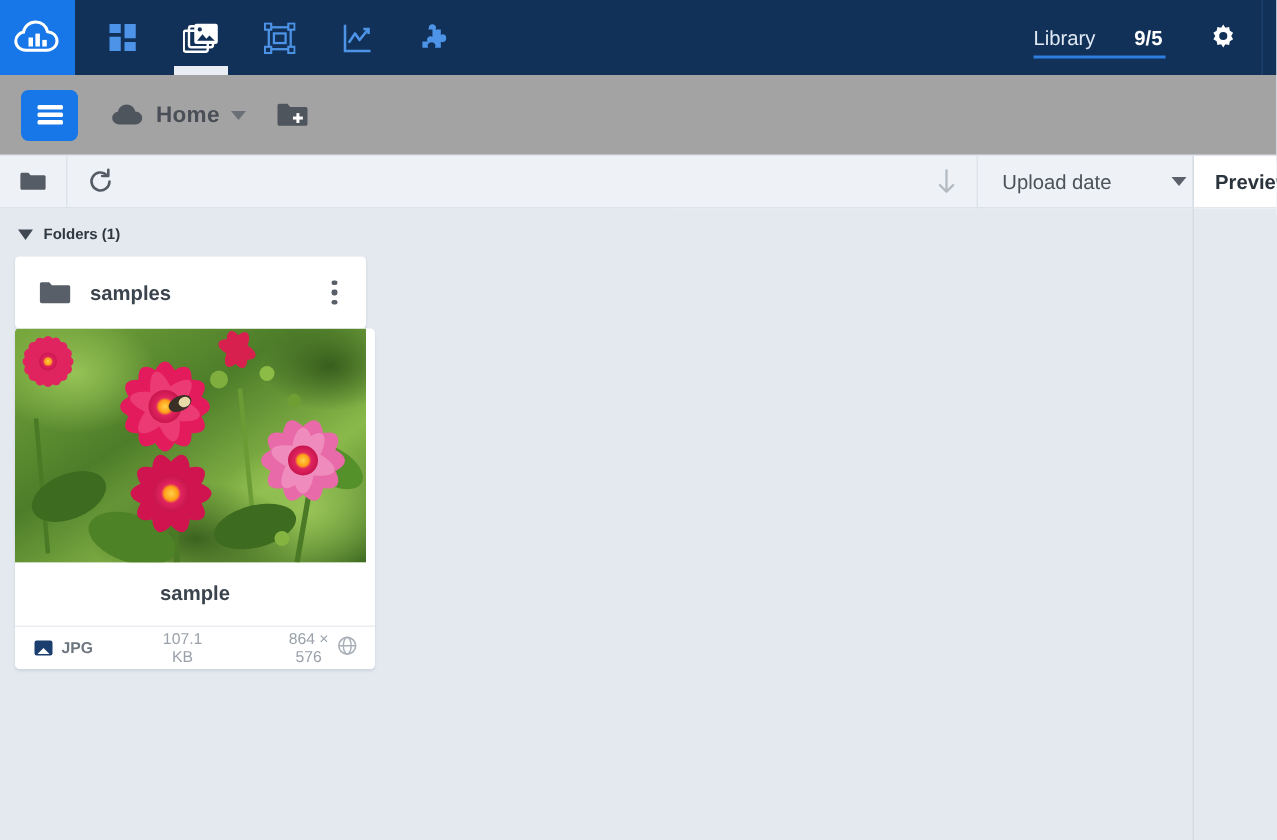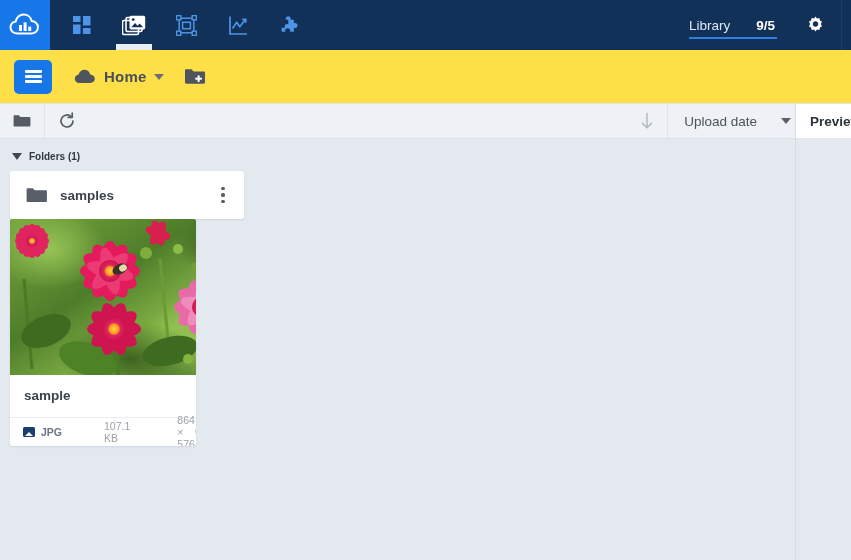--- a/index.html
+++ b/index.html
@@ -50,21 +50,21 @@
     width: 52px; height: 50px; display: flex; align-items: center;
     justify-content: center; cursor: pointer;
   }
   .edge-sliver {
     width: 6px; height: 50px; background: #123158;
     border-left: 1px solid #1b3f6d;
   }
 
   
   .toolbar2 {
-    height: 54px; background: #fde047;
+    height: 54px; background: #a3a3a3;
     display: flex; align-items: center;
     padding: 0 0 0 14px; position: relative;
     border-bottom: 1px solid #e0e4ea;
   }
   .burger {
     width: 38px; height: 34px; background: #1877e8; border-radius: 5px;
     display: flex; align-items: center; justify-content: center; cursor: pointer;
     flex: 0 0 38px;
   }
   .burger .lines { width: 17px; }
@@ -113,21 +113,21 @@
     position: relative;
   }
   .tb3-btn {
     width: 44px; height: 35px; display: flex; align-items: center;
     justify-content: center; cursor: pointer;
   }
   .tb3-sep { width: 1px; height: 35px; background: #dfe4ea; }
   .tb3-spacer { flex: 1; }
   .sortdir { width: 40px; display: flex; align-items: center; justify-content: center; cursor: pointer; }
   .sortby {
-    display: flex; align-items: center; gap: 24px;
+    display: flex; align-items: center; gap: 40px;
     padding: 0 13px 0 16px; height: 35px; cursor: pointer;
     border-left: 1px solid #dfe4ea; border-right: 1px solid #dfe4ea;
   }
   .sortby .lbl { font-size: 13.5px; color: #4c525a; }
   .caret-dn-sm {
     width: 0; height: 0; border-left: 5px solid transparent;
     border-right: 5px solid transparent; border-top: 6px solid #5b616a;
   }
   .viewtoggle { width: 46px; height: 35px; display: flex; align-items: center; justify-content: center; cursor: pointer; }
 
@@ -153,22 +153,22 @@
   .folder-card .fname {
     font-size: 13.5px; font-weight: bold; color: #3b434d; margin-left: 13px;
   }
   .kebab { margin-left: auto; width: 18px; display: flex; flex-direction: column;
     align-items: center; gap: 3px; cursor: pointer; padding: 4px 0; }
   .kebab i { width: 3.2px; height: 3.2px; border-radius: 50%; background: #585f68; display: block; }
 
   .assets-head { margin-top: 27px; }
 
   .asset-card {
-    width: 186px; background: #fff; border-radius: 3px; overflow: hidden;
-    box-shadow: 0 1px 2px rgba(20,40,70,.10); cursor: pointer;
+    width: 240px; background: #fff; border-radius: 3px; overflow: hidden;
+    box-shadow: 0 1px 2px rgba(20,40,70,.10); cursor: pointer; text-align: center;
   }
   .asset-thumb { width: 234px; height: 156px; position: relative; overflow: hidden; }
   .asset-name {
     font-size: 13.5px; font-weight: bold; color: #3b434d;
     padding: 13px 14px 14px 14px; border-bottom: 1px solid #eaedf1;
   }
   .asset-meta {
     display: flex; align-items: center; height: 28px; padding: 0 12px 0 13px;
     font-size: 10.5px; color: #9aa1aa;
   }

